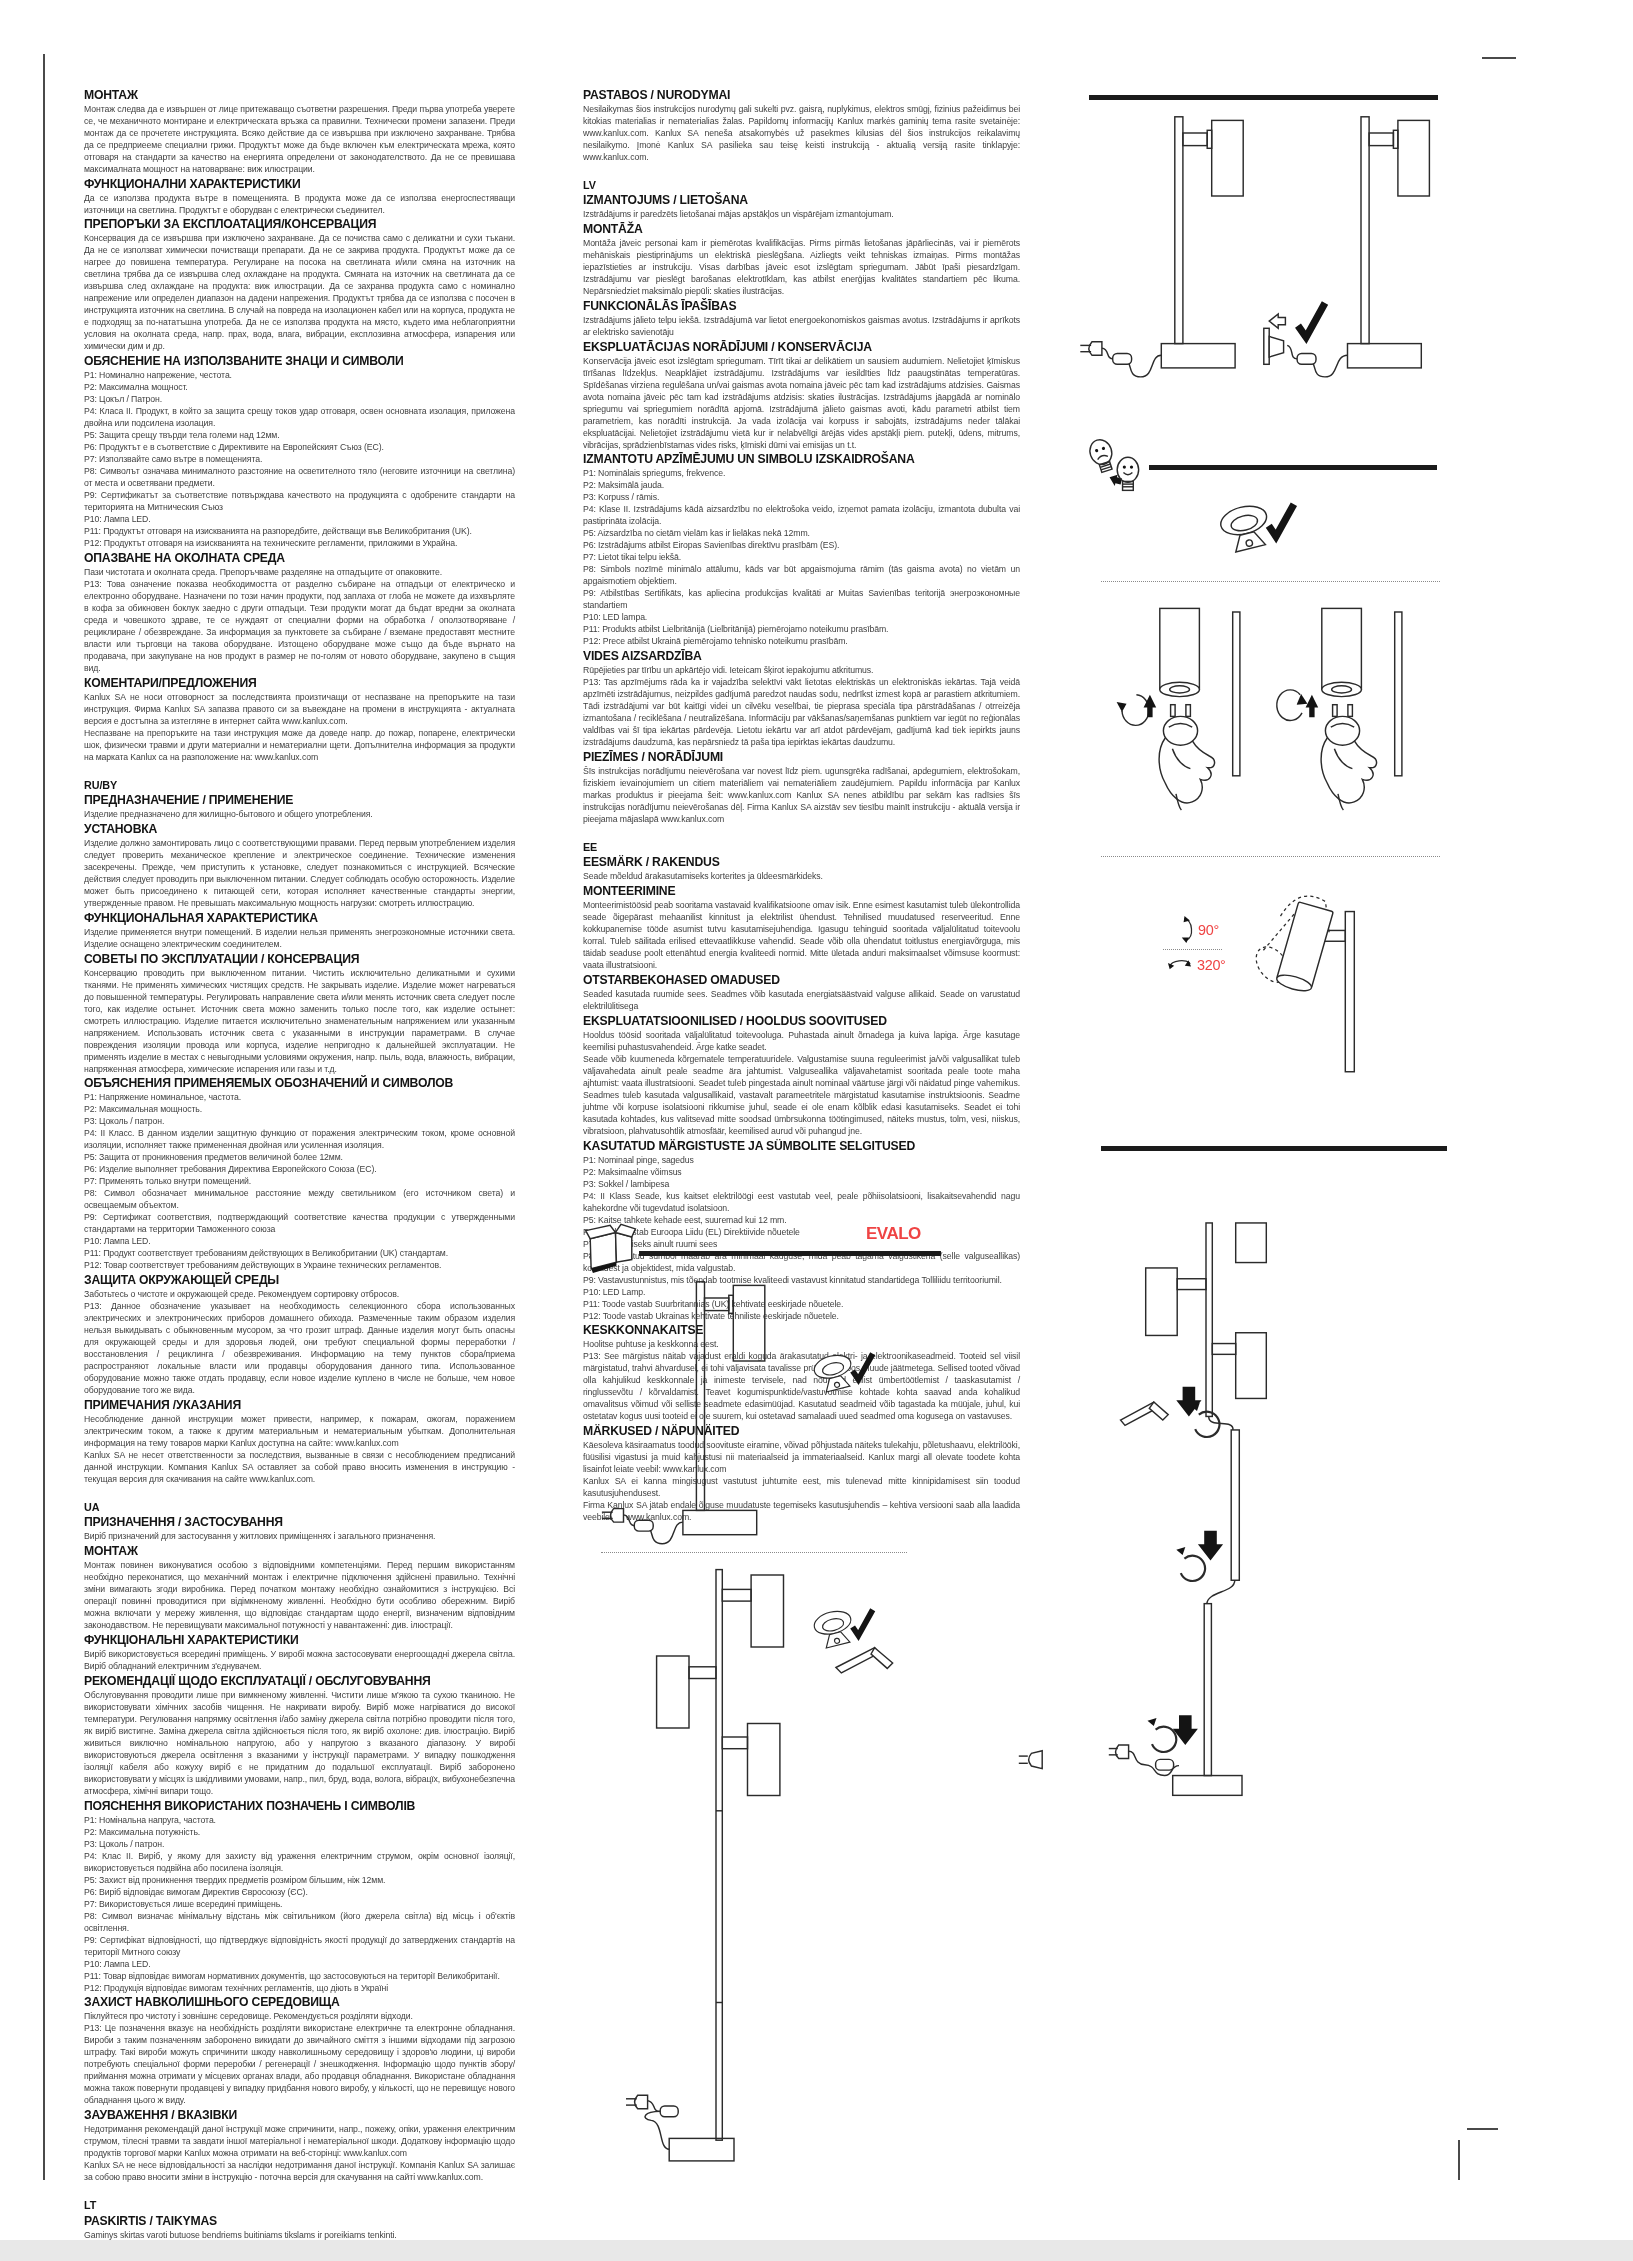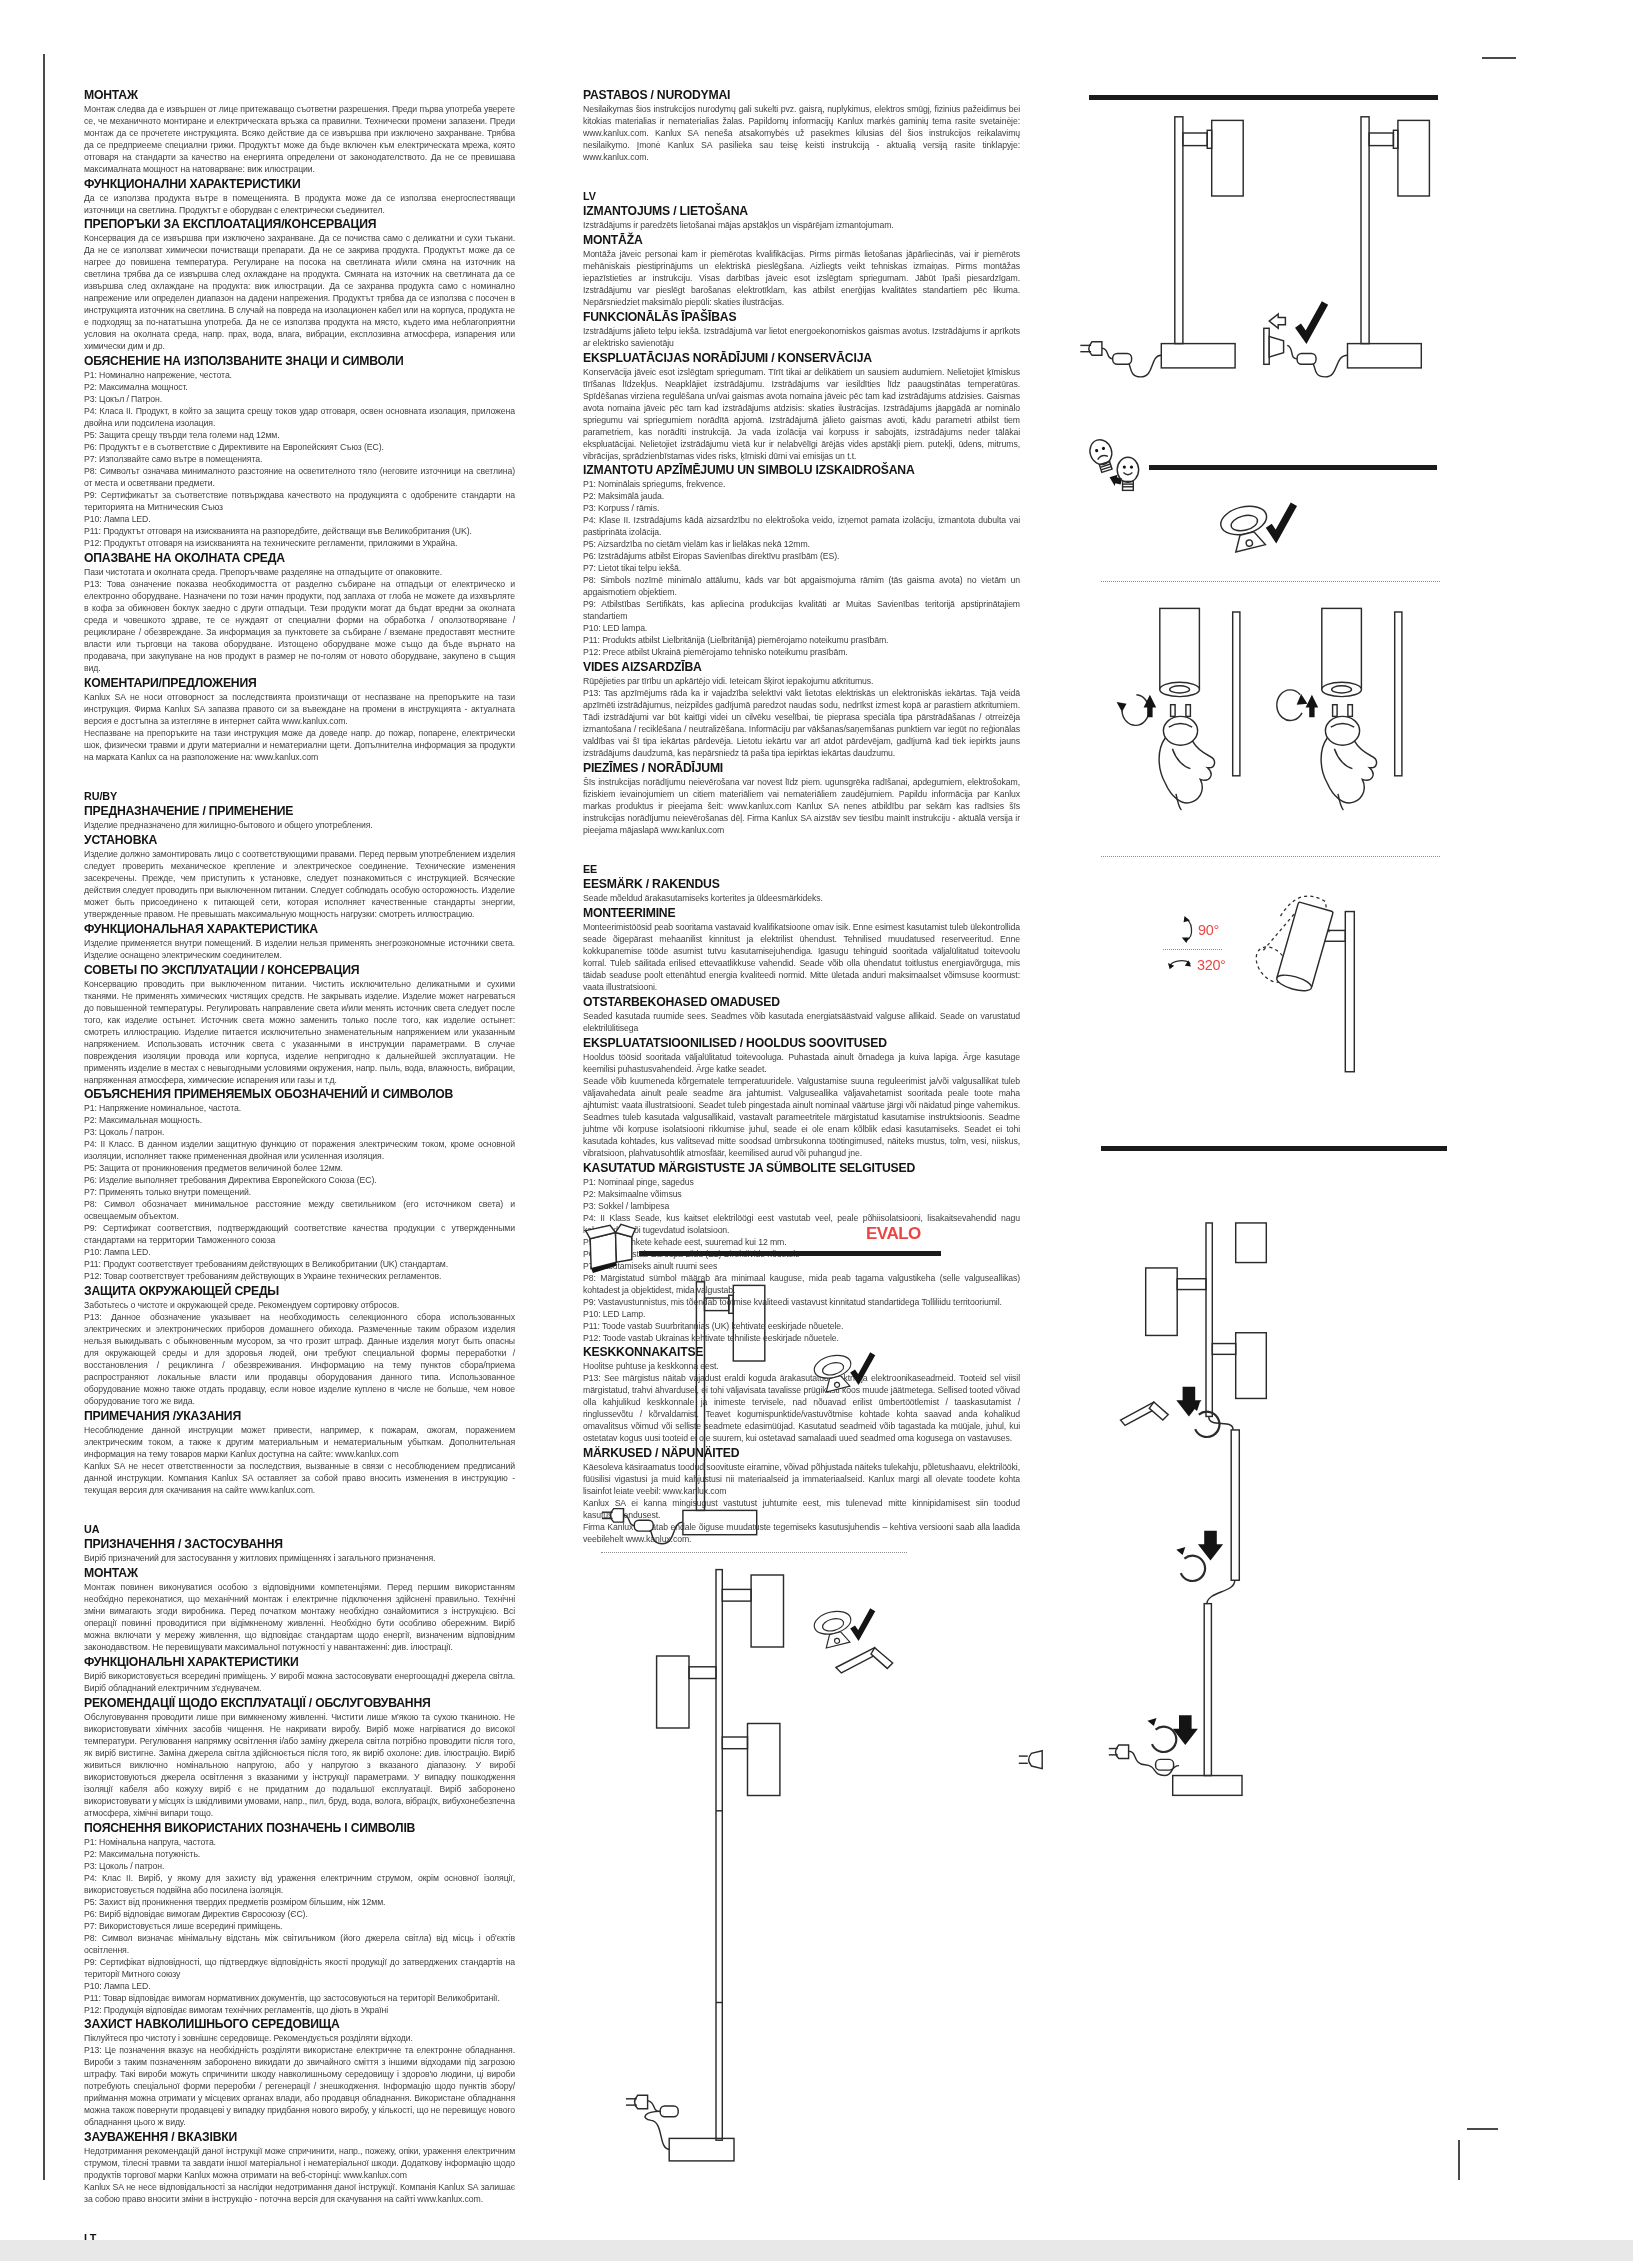--- a/index.html
+++ b/index.html
@@ -1,21 +1,21 @@
 <!DOCTYPE html>
 <html style="font-size:14.4px"><head>
 <meta charset="utf-8">
 <style>
   html,body{margin:0;padding:0;background:#e8e8e8;}
   .page{position:relative;width:1634px;height:2240px;background:#ffffff;overflow:hidden;
         font-family:"Liberation Sans",sans-serif;color:#3f3f3f;}
   .col{position:absolute;top:86px;}
   .col1{left:84px;width:431px;}
   .col2{left:583px;width:437px;}
-  .lang{font-weight:bold;font-size:10.8px;line-height:12.6px;color:#141414;margin-top:27px;letter-spacing:-0.1px;}
+  .lang{font-weight:bold;font-size:10.8px;line-height:12.6px;color:#141414;margin-top:16px;letter-spacing:-0.1px;}
   .lang:first-child{margin-top:0;}
   .h{font-weight:bold;font-size:12.2px;line-height:15px;color:#141414;letter-spacing:-0.2px;margin-top:1.8px;}
   .p{font-size:8.7px;line-height:12px;text-align:justify;letter-spacing:-0.1px;color:#3f3f3f;}
   .rule-thick{position:absolute;background:#1b1b1b;height:5.4px;}
   .rule-dot{position:absolute;border-top:1.8px dotted #8a8a8a;height:0;}
   .trim{position:absolute;background:#4a4a4a;}
   .illus{position:absolute;}
   svg{display:block;overflow:visible;}
   .ln{stroke:#2b2b2b;stroke-width:1.6;fill:none;}
   .lnw{stroke:#2b2b2b;stroke-width:1.6;fill:#fff;}
@@ -135,21 +135,21 @@
       <div class="p">Konservācija jāveic esot izslēgtam spriegumam. Tīrīt tikai ar delikātiem un sausiem audumiem. Nelietojiet ķīmiskus tīrīšanas līdzekļus. Neapklājiet izstrādājumu. Izstrādājums var iesildīties līdz paaugstinātas temperatūras. Spīdēšanas virziena regulēšana un/vai gaismas avota nomaina jāveic pēc tam kad izstrādājums atdzisies. Gaismas avota nomaina jāveic pēc tam kad izstrādājums atdzisis: skaties ilustrācijas. Izstrādājums jāapgādā ar nominālo spriegumu vai spriegumiem norādītā apjomā. Izstrādājumā jālieto gaismas avoti, kādu parametri atbilst tiem parametriem, kas norādīti instrukcijā. Ja vada izolācija vai korpuss ir sabojāts, izstrādājums neder tālākai ekspluatācijai. Nelietojiet izstrādājumu vietā kur ir nelabvēlīgi ārējās vides apstākļi piem. putekļi, ūdens, mitrums, vibrācijas, sprādzienbīstamas vides risks, ķīmiski dūmi vai emisijas un t.t.</div>
       <div class="h">IZMANTOTU APZĪMĒJUMU UN SIMBOLU IZSKAIDROŠANA</div>
       <div class="p">P1:  Nominālais spriegums, frekvence.</div>
       <div class="p">P2:  Maksimālā jauda.</div>
       <div class="p">P3:  Korpuss / rāmis.</div>
       <div class="p">P4:  Klase II. Izstrādājums kādā aizsardzību no elektrošoka veido, izņemot pamata izolāciju, izmantota dubulta vai pastiprināta izolācija.</div>
       <div class="p">P5:  Aizsardzība no cietām vielām kas ir lielākas nekā 12mm.</div>
       <div class="p">P6:  Izstrādājums atbilst Eiropas Savienības direktīvu prasībām (ES).</div>
       <div class="p">P7:  Lietot tikai telpu iekšā.</div>
       <div class="p">P8:  Simbols nozīmē minimālo attālumu, kāds var būt apgaismojuma rāmim (tās gaisma avota) no vietām un apgaismotiem objektiem.</div>
-      <div class="p">P9: Atbilstības Sertifikāts, kas apliecina produkcijas kvalitāti ar Muitas Savienības teritorijā apstiprinātajiem standartiem</div>
+      <div class="p">P9: Atbilstības Sertifikāts, kas apliecina produkcijas kvalitāti ar Muitas Savienības teritorijā энегроэкономные standartiem</div>
       <div class="p">P10: LED lampa.</div>
       <div class="p">P11: Produkts atbilst Lielbritānijā (Lielbritānijā) piemērojamo noteikumu prasībām.</div>
       <div class="p">P12: Prece atbilst Ukrainā piemērojamo tehnisko noteikumu prasībām.</div>
       <div class="h">VIDES AIZSARDZĪBA</div>
       <div class="p">Rūpējieties par tīrību un apkārtējo vidi. Ieteicam šķirot iepakojumu atkritumus.</div>
       <div class="p">P13:  Tas apzīmējums rāda ka ir vajadzība selektīvi vākt lietotas elektriskās un elektroniskās iekārtas.  Tajā veidā apzīmēti izstrādājumus, neizpildes gadījumā paredzot naudas sodu, nedrīkst izmest kopā ar parastiem atkritumiem. Tādi izstrādājumi var būt kaitīgi videi un cilvēku veselībai, tie pieprasa speciāla tipa pārstrādāšanas / otrreizēja izmantošana / reciklēšana / neutralizēšana. Informāciju par vākšanas/saņemšanas punktiem var iegūt no reģionālas valdības vai šī tipa iekārtas pārdevēja. Lietotu iekārtu var arī atdot pārdevējam, gadījumā kad tiek iepirkts jauns izstrādājums daudzumā, kas nepārsniedz tā paša tipa iepirktas iekārtas daudzumu.</div>
       <div class="h">PIEZĪMES / NORĀDĪJUMI</div>
       <div class="p">Šīs instrukcijas norādījumu neievērošana var novest līdz piem. ugunsgrēka radīšanai, apdegumiem, elektrošokam, fiziskiem ievainojumiem un citiem materiāliem vai nemateriāliem zaudējumiem. Papildu informācija par Kanlux markas produktus ir pieejama šeit: www.kanlux.com Kanlux SA nenes atbildību par sekām kas radīsies šīs instrukcijas norādījumu neievērošanas dēļ. Firma Kanlux SA aizstāv sev tiesību mainīt instrukciju - aktuālā versija ir pieejama mājaslapā www.kanlux.com</div>
       <div class="lang">EE</div>
       <div class="h">EESMÄRK / RAKENDUS</div>

